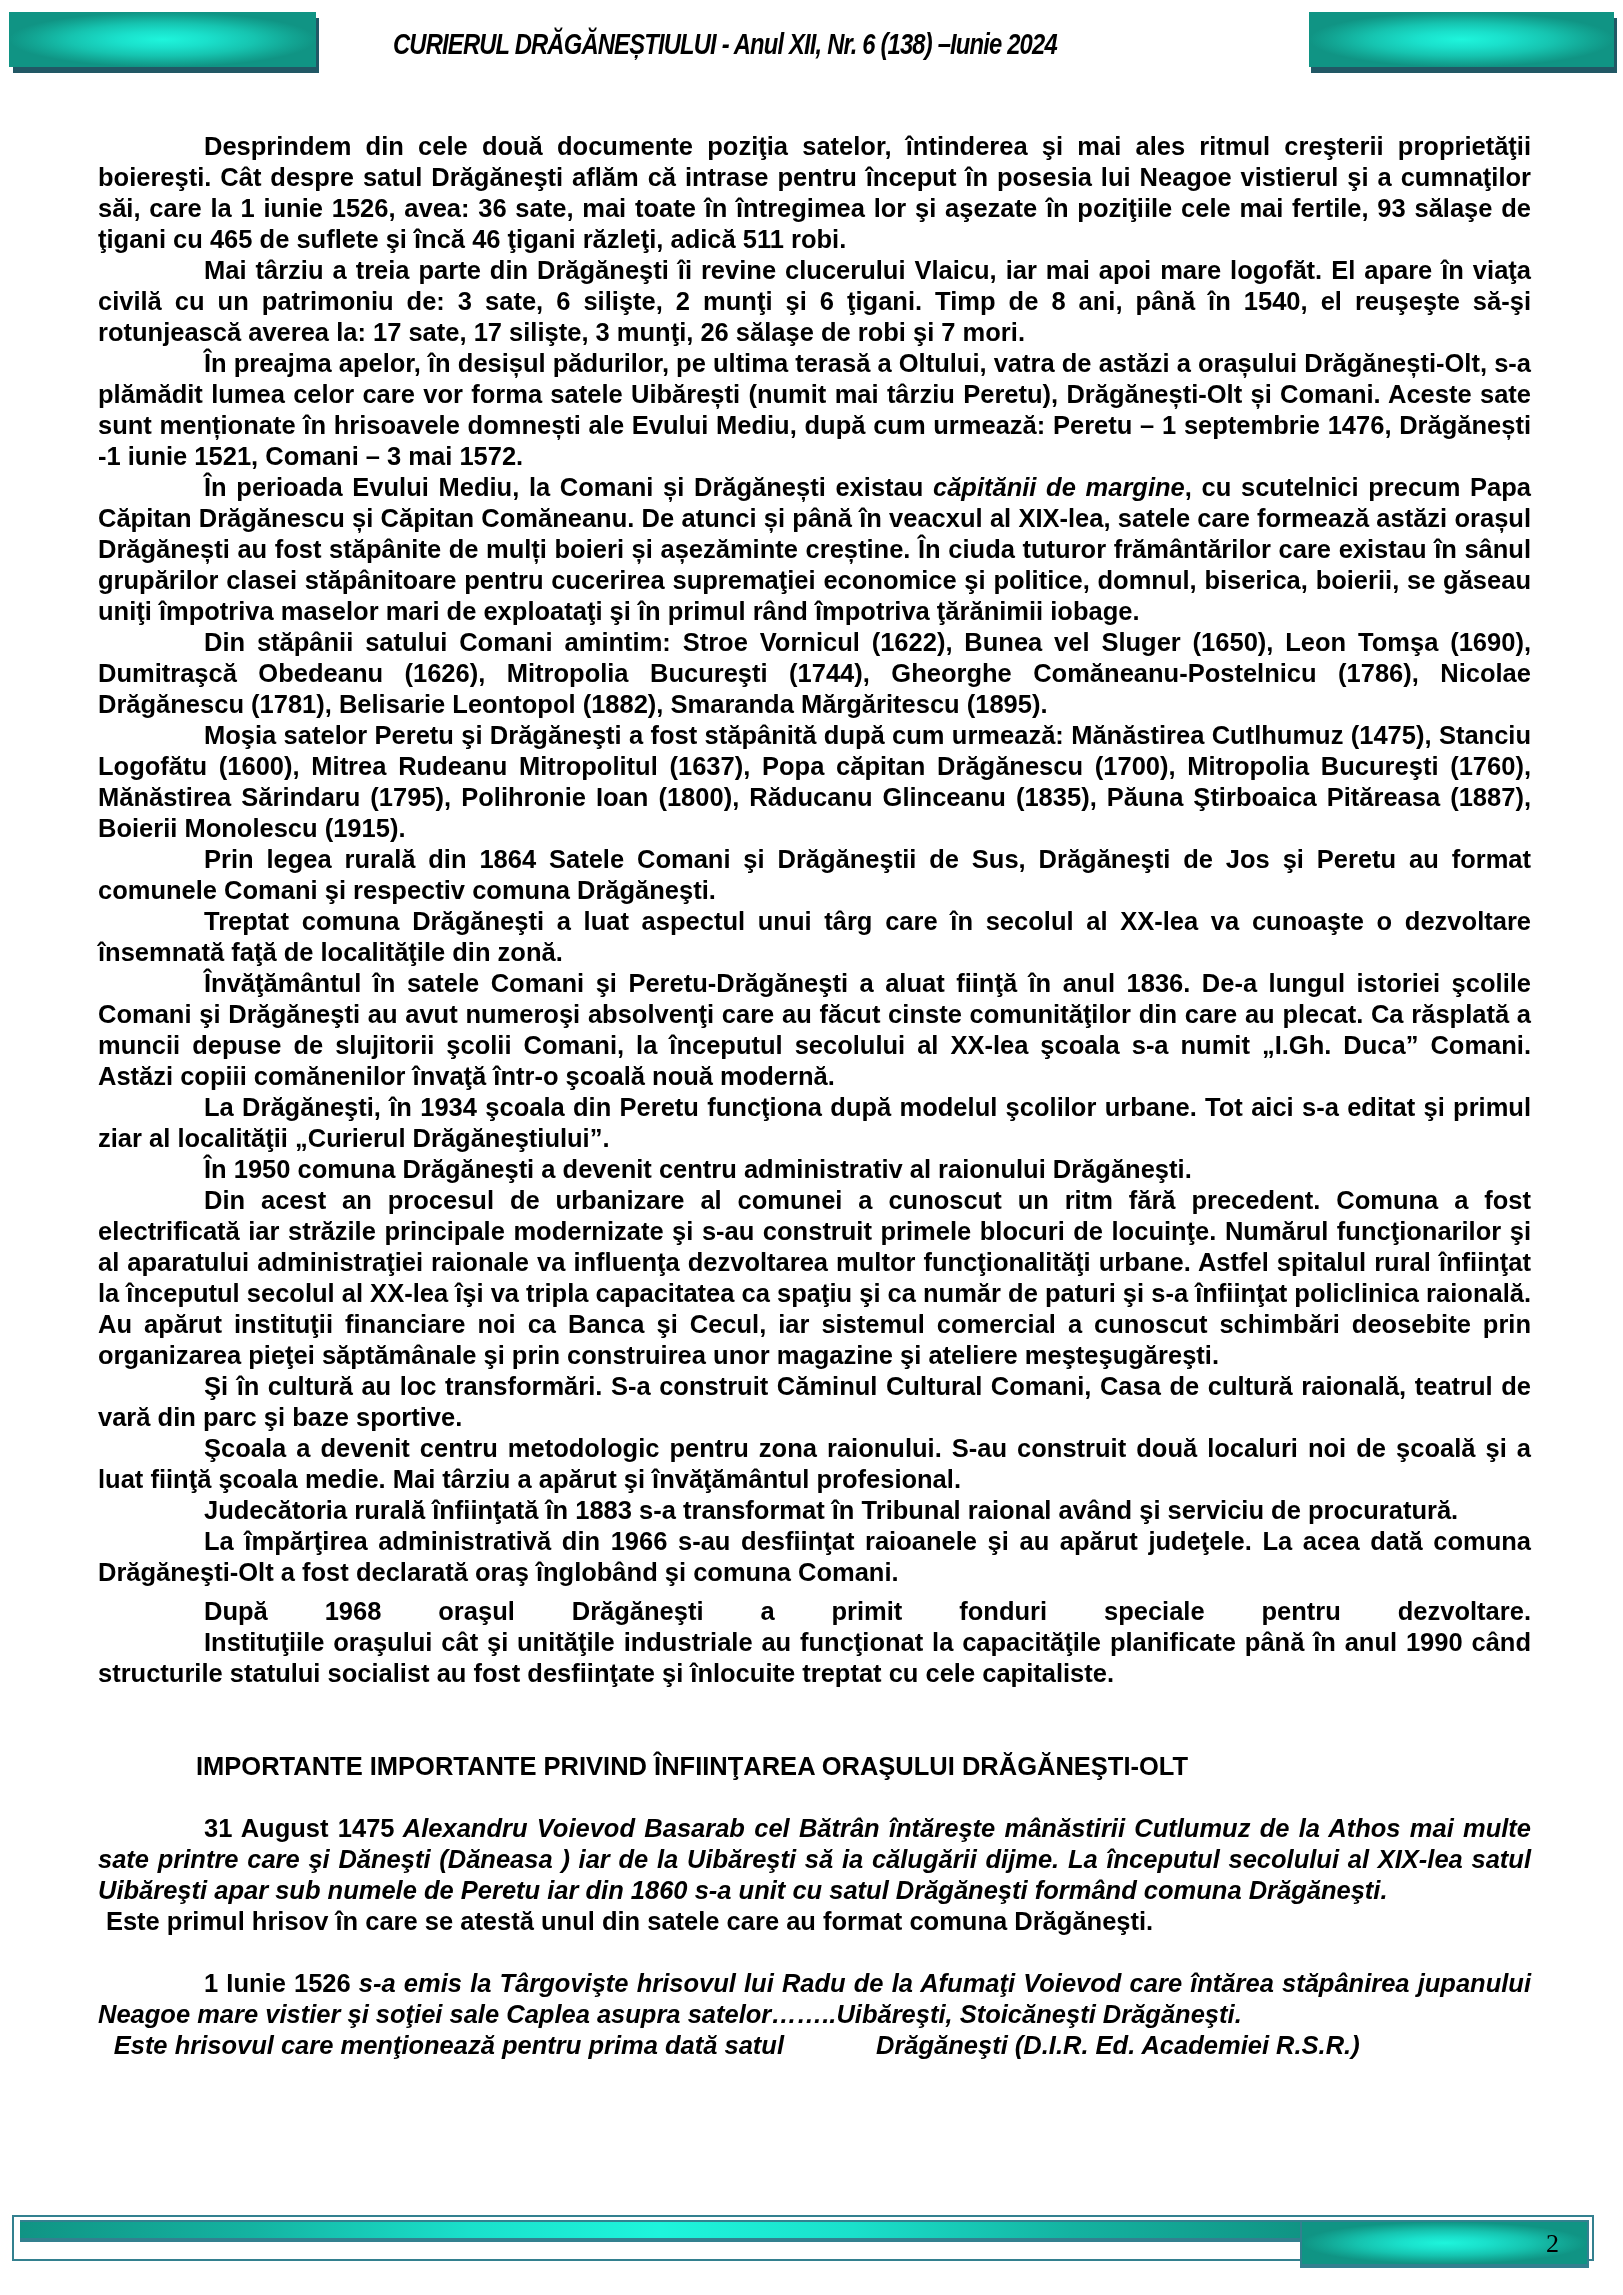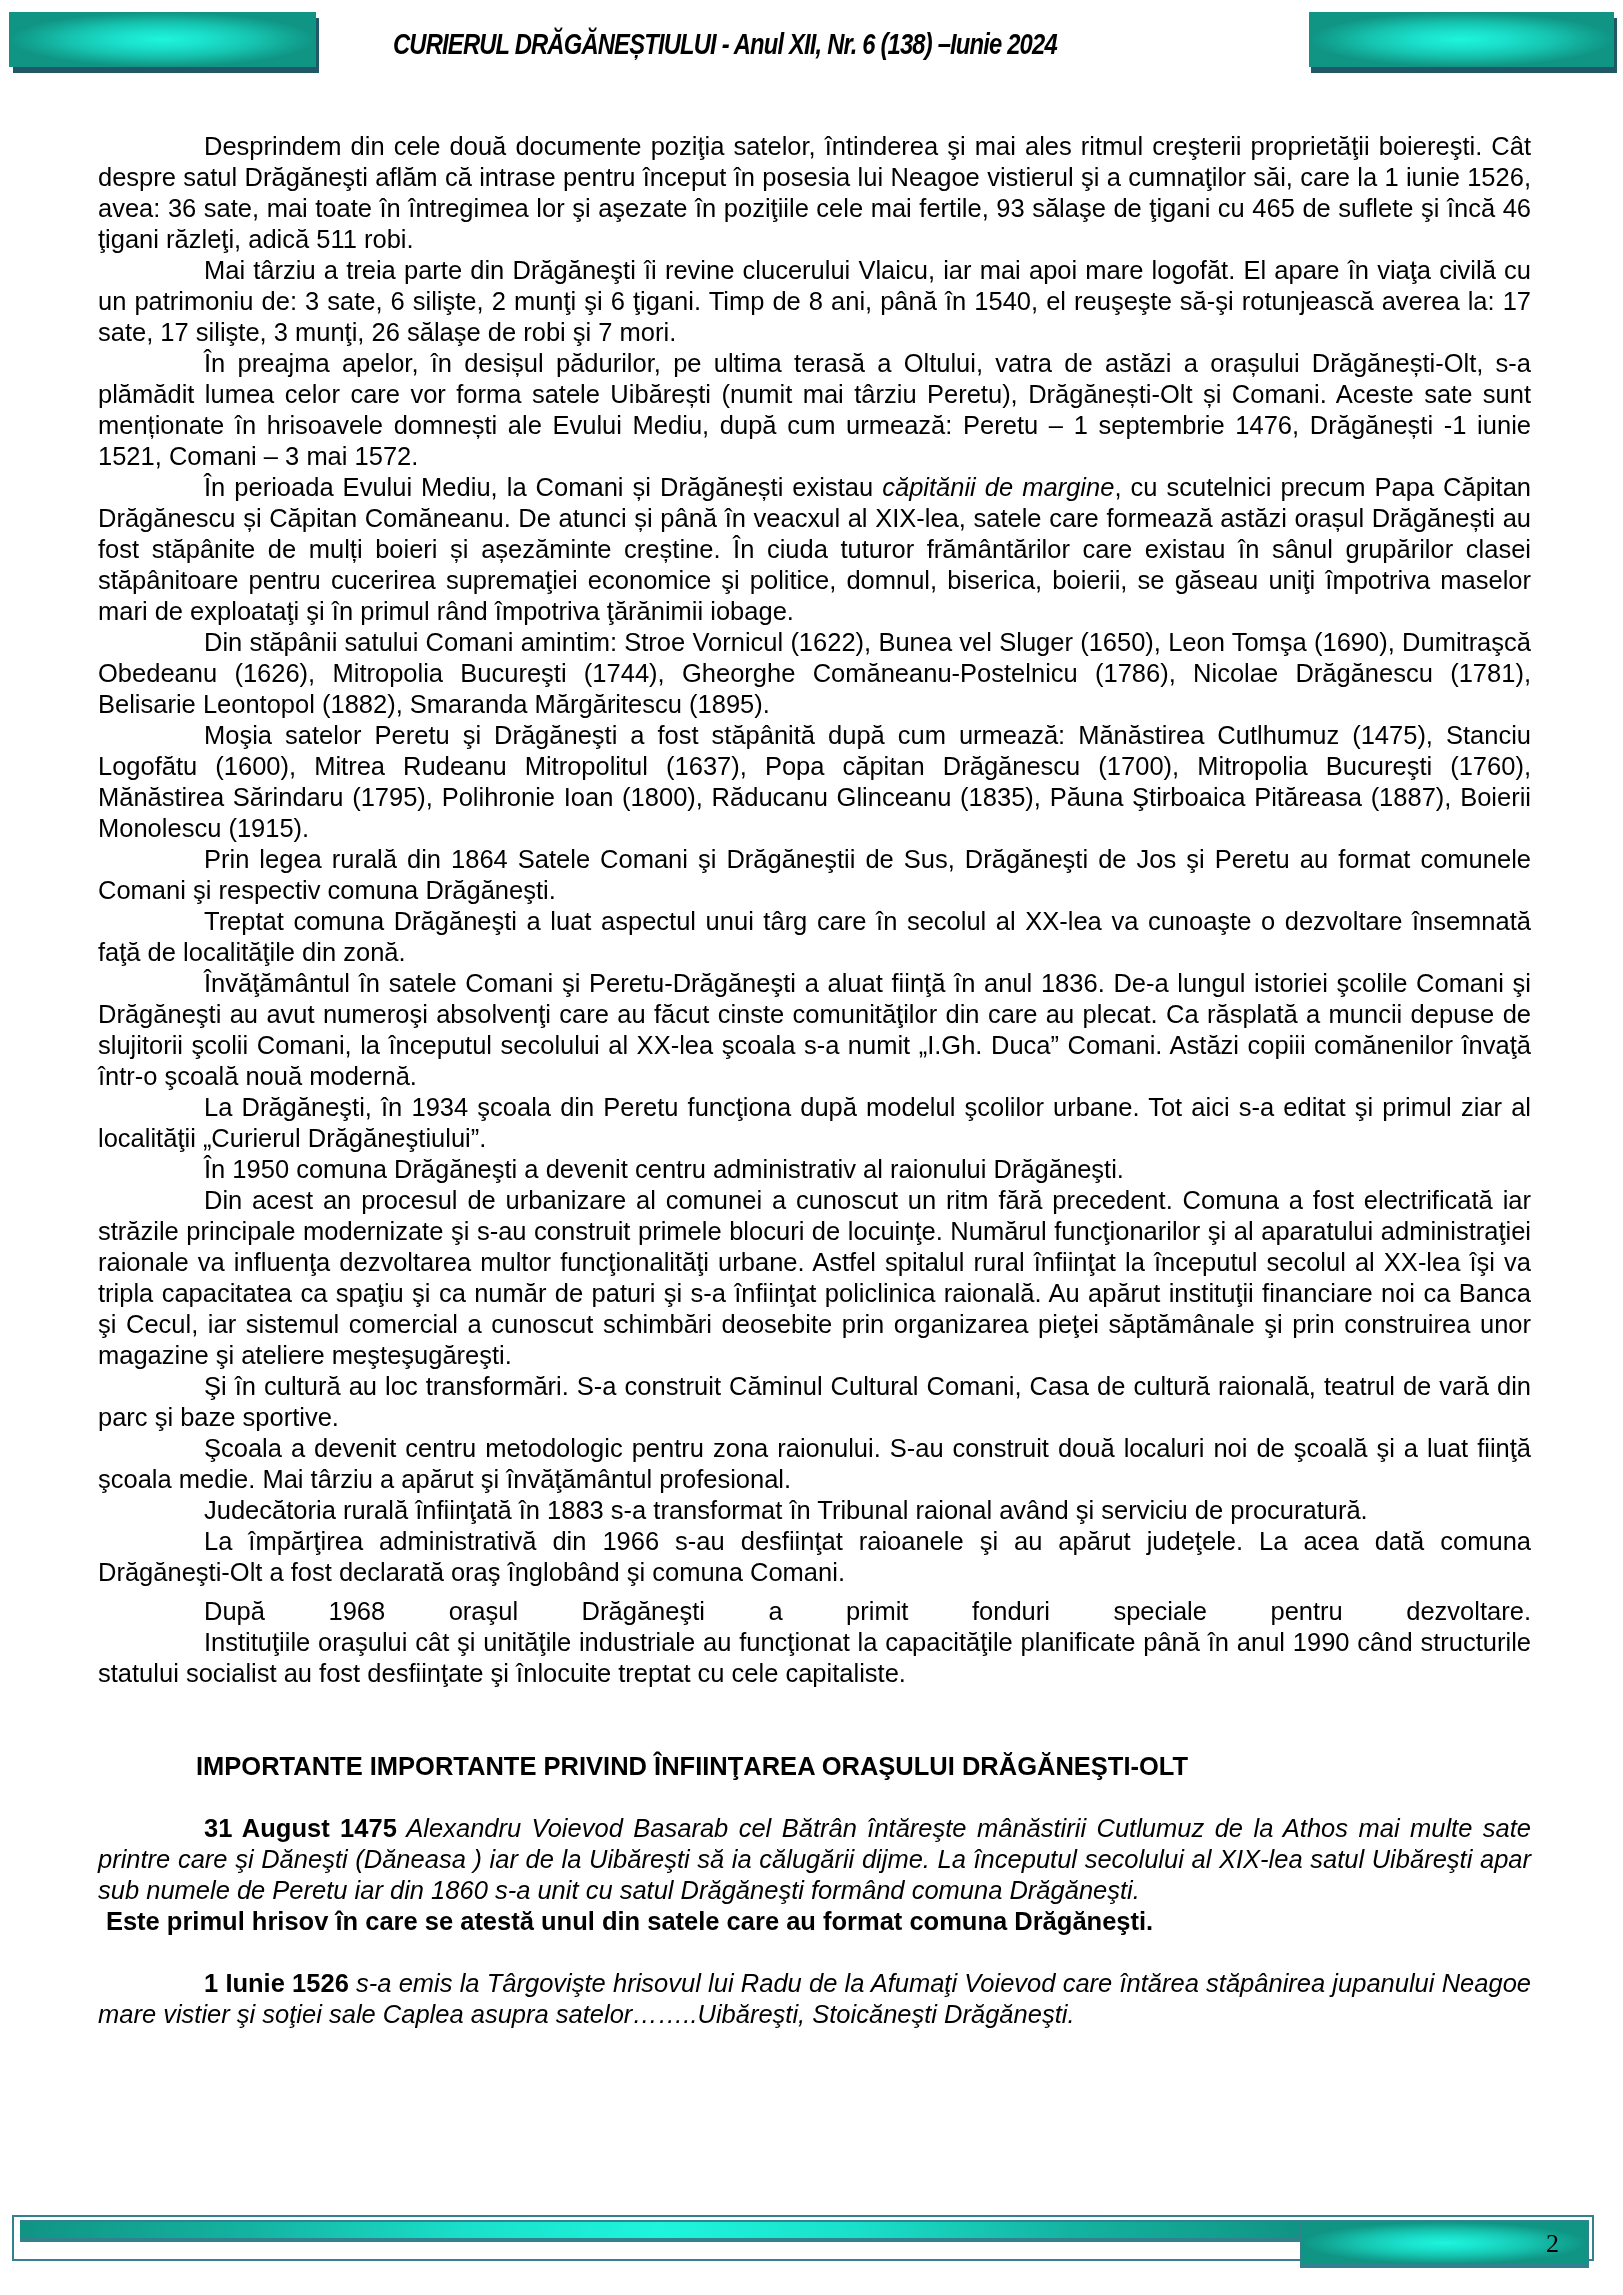--- a/index.html
+++ b/index.html
@@ -15,21 +15,21 @@
   }
   .shadow { position: absolute; background: #215865; }
 
   .masthead-title { position: absolute; left: 393px; top: 26px; width: 851px;
     font-family: "Liberation Sans", sans-serif; font-weight: bold; font-style: italic;
     font-size: 29px; letter-spacing: -1px; white-space: nowrap;
     transform: scaleX(0.82); transform-origin: left top; line-height: 37px; }
 
   .content { position: absolute; left: 98px; top: 131px; width: 1433px;
     font-size: 25.5px; line-height: 31px; text-align: justify; }
-  .content p { margin: 0; text-indent: 106px; }
+  .content p { margin: 0; text-indent: 106px; font-weight: bold; }
   .content .heading { margin-top: 62px; font-weight: bold; text-indent: 98px; }
   .content .event { margin-top: 31px; font-style: italic; }
   .content .event b { font-style: normal; }
   .content .bold-line { font-weight: bold; text-indent: 7.9px; }
   .content .gap { margin-top: 31px; }
   .content .source { font-style: italic; text-indent: 15.7px; }
   .content .source b { font-style: italic; }
   .spacer { display: inline-block; width: 92px; }
 
   .footer-frame { position: absolute; left: 12.4px; top: 2215px; width: 1582px; height: 46px;
@@ -71,20 +71,21 @@
   <p>La împărţirea administrativă din 1966 s-au desfiinţat raioanele şi au apărut judeţele. La acea dată comuna Drăgăneşti-Olt a fost declarată oraş înglobând şi comuna Comani.</p>
   <p style="text-align-last: justify; margin-top: 8px;">După 1968 oraşul Drăgăneşti a primit fonduri speciale pentru dezvoltare.</p>
   <p>Instituţiile oraşului cât şi unităţile industriale au funcţionat la capacităţile planificate până în anul 1990 când structurile statului socialist au fost desfiinţate şi înlocuite treptat cu cele capitaliste.</p>
 
   <p class="heading">IMPORTANTE IMPORTANTE PRIVIND ÎNFIINŢAREA ORAŞULUI DRĂGĂNEŞTI-OLT</p>
 
   <p class="event"><b>31 August  1475</b><span> Alexandru  Voievod Basarab cel Bătrân întăreşte mânăstirii  Cutlumuz de la Athos mai multe sate printre care şi Dăneşti (Dăneasa ) iar de la Uibăreşti să ia călugării dijme. La începutul secolului al XIX-lea satul Uibăreşti apar sub numele de Peretu  iar din 1860 s-a unit cu satul Drăgăneşti formând comuna Drăgăneşti.</span></p>
   <p class="bold-line">Este primul hrisov în care se atestă unul din satele care  au format comuna Drăgăneşti.</p>
 
   <p class="event gap"><b>1 Iunie 1526</b><span>  s-a emis la Târgovişte hrisovul lui Radu de la Afumaţi Voievod   care  întărea stăpânirea jupanului Neagoe mare vistier şi soţiei sale Caplea asupra satelor……..Uibăreşti, Stoicăneşti  Drăgăneşti.</span></p>
+  <p class="source"><span>Este hrisovul care menţionează pentru prima dată satul</span><span class="spacer"></span><b>Drăgăneşti (D.I.R. Ed. Academiei R.S.R.)</b></p>
 </div>
 
 <div>
   <div class="footer-frame"></div>
   <div class="footer-bar-frame"></div>
   <div class="tealbar" style="left:19.6px;top:2222px;width:1281px;height:16.4px;"></div>
   <div class="pagebox-frame"></div>
   <div class="tealbox" style="left:1302px;top:2222px;width:285px;height:42px;"></div>
   <div class="page-number">2</div>
 </div>

